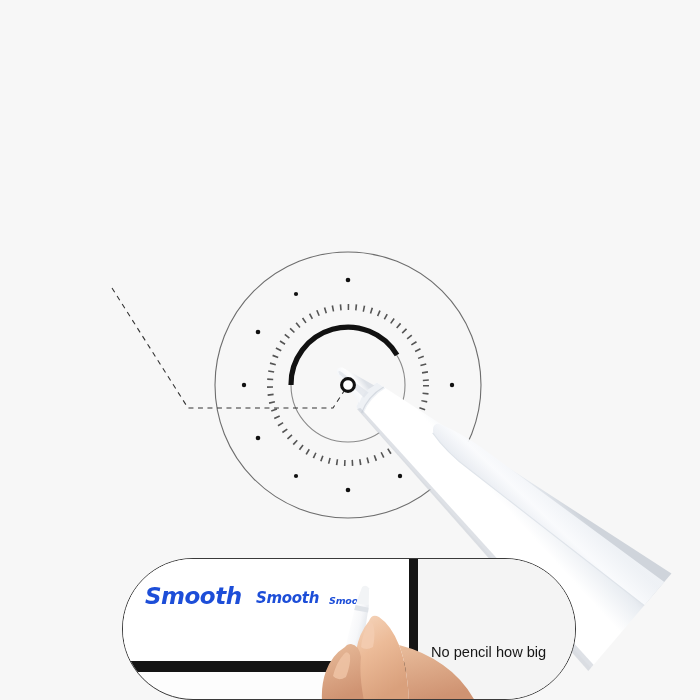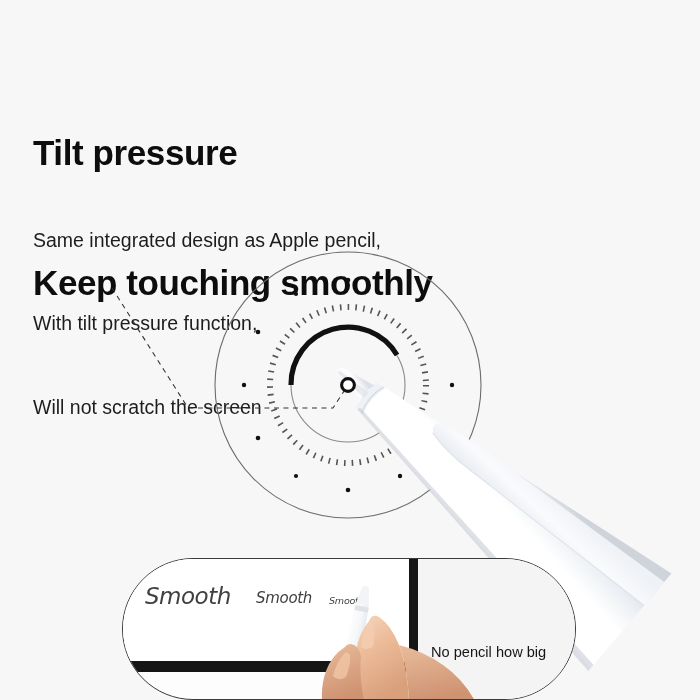--- a/index.html
+++ b/index.html
@@ -125,22 +125,22 @@
     line-height: 1.42;
     color: #161616;
     white-space: pre;
   }
   .caption-line { display: block; }
 
   .smooth-word {
     position: absolute;
     font-family: "DejaVu Sans", sans-serif;
     font-style: italic;
-    font-weight: normal;
-    color: #404040;
+    font-weight: bold;
+    color: #1d4ed8;
     white-space: pre;
     transform-origin: left bottom;
   }
   #smooth-1 { left: 22px; top: 24px; font-size: 23px; letter-spacing: -0.5px; }
   #smooth-2 { left: 133px; top: 30px; font-size: 15px; letter-spacing: -0.3px; }
   #smooth-3 { left: 206px; top: 36px; font-size: 9.5px; letter-spacing: -0.2px; }
 
   #hand-wrap {
     position: absolute;
     left: 0;
@@ -148,30 +148,21 @@
     width: 454px;
     height: 142px;
     pointer-events: none;
   }
 </style>
 </head>
 <body>
 
 <div id="page">
 
-  <div id="headline">
-    <span class="headline-line">Tilt pressure</span>
-    <span class="headline-line">Keep touching smoothly</span>
-  </div>
-
-  <div id="bodycopy">
-    <span class="body-line">Same integrated design as Apple pencil,</span>
-    <span class="body-line">With tilt pressure function,</span>
-    <span class="body-line">Will not scratch the screen</span>
-  </div>
+
 
   <svg id="diagram" viewBox="0 0 700 700" width="700" height="700">
     <defs>
       <clipPath id="clipLeftOfPen">
         <path d="M 0,0 L 700,0 L 700,700 L 0,700 Z"></path>
       </clipPath>
     </defs>
 
     <g id="rings">
 

